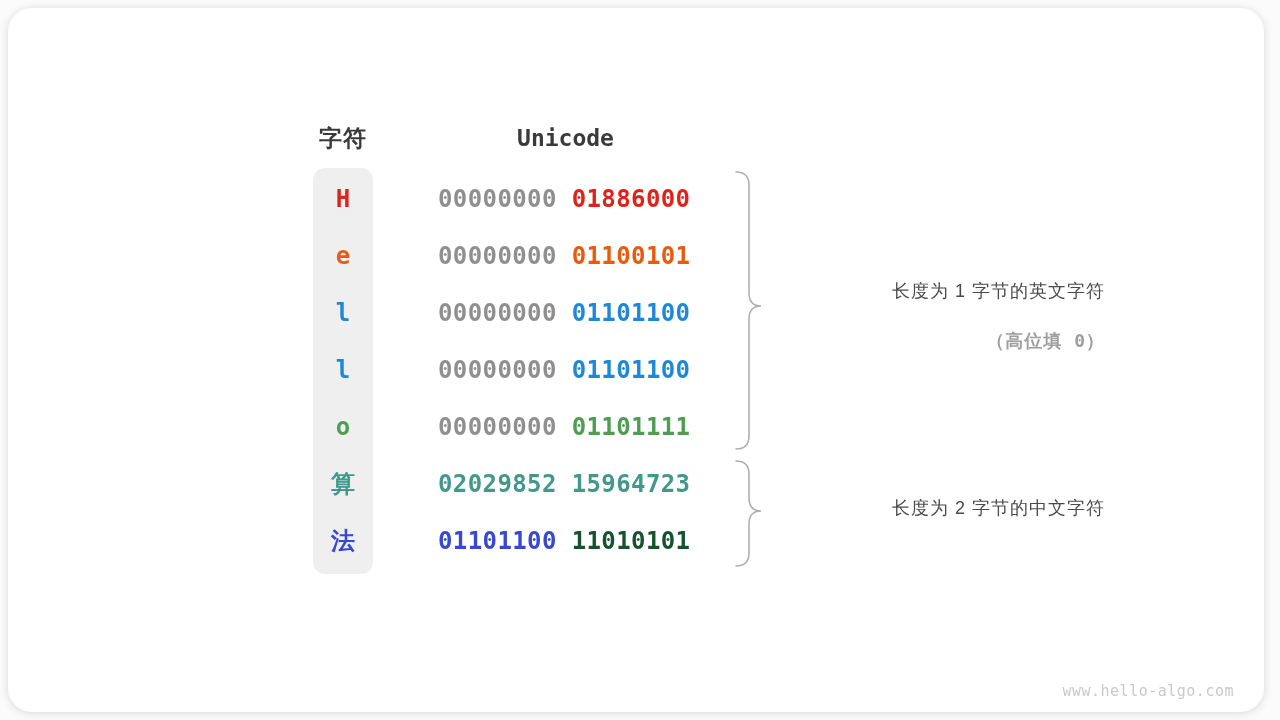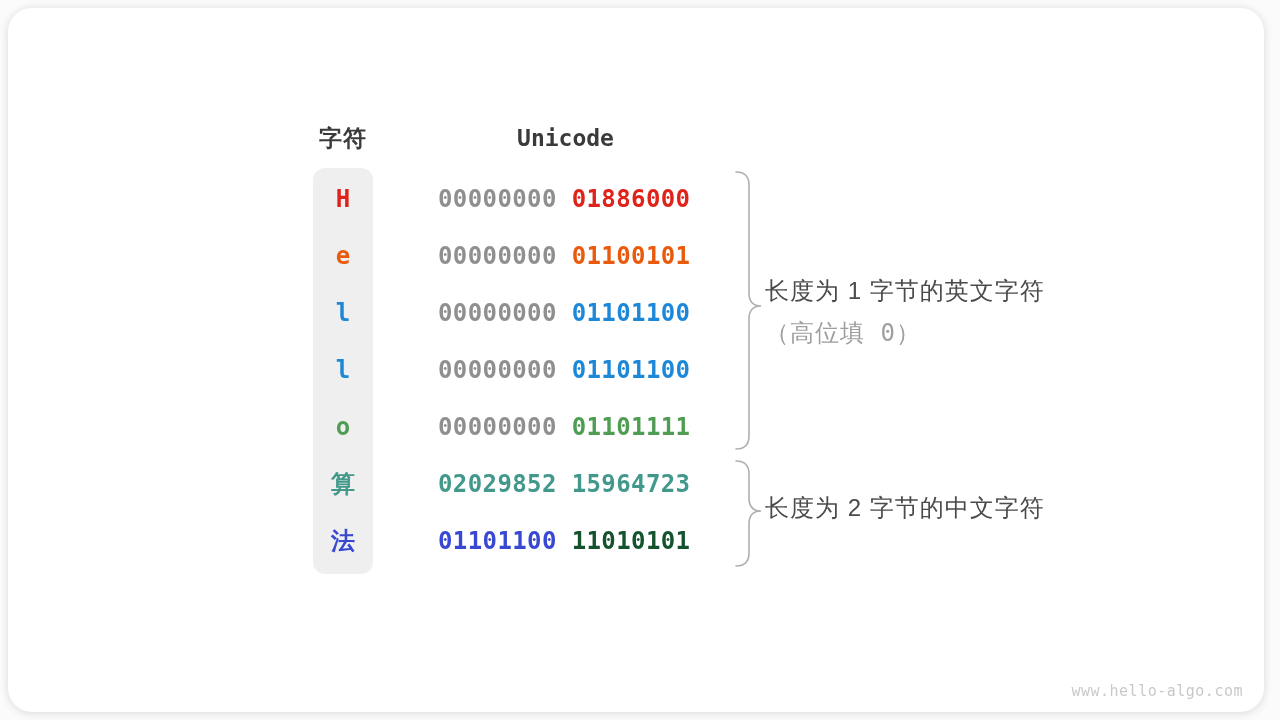--- a/index.html
+++ b/index.html
@@ -80,37 +80,37 @@
   .braces {
     position: absolute;
     left: 0;
     top: 0;
     pointer-events: none;
   }
   .grp {
     position: absolute;
     left: 757px;
     width: 340px;
-    text-align: left;
+    text-align: right;
     color: #4a4a4a;
-    font-size: 24px;
+    font-size: 18px;
     line-height: 26px;
     letter-spacing: 1px;
   }
   .grp1 { top: 270px; }
   .grp2 { top: 487px; }
   .grp-sub {
-    margin-top: 16px;
+    margin-top: 24px;
     color: #9e9e9e;
-    font-weight: normal;
+    font-weight: bold;
     font-family: "DejaVu Sans Mono", "DejaVu Sans", monospace;
   }
   .watermark {
     position: absolute;
-    right: 21px;
+    right: 30px;
     top: 674px;
     font-family: "DejaVu Sans Mono", monospace;
     font-size: 15px;
     color: #c9c9c9;
     letter-spacing: 0.5px;
   }
 </style>
 </head>
 <body>
 

